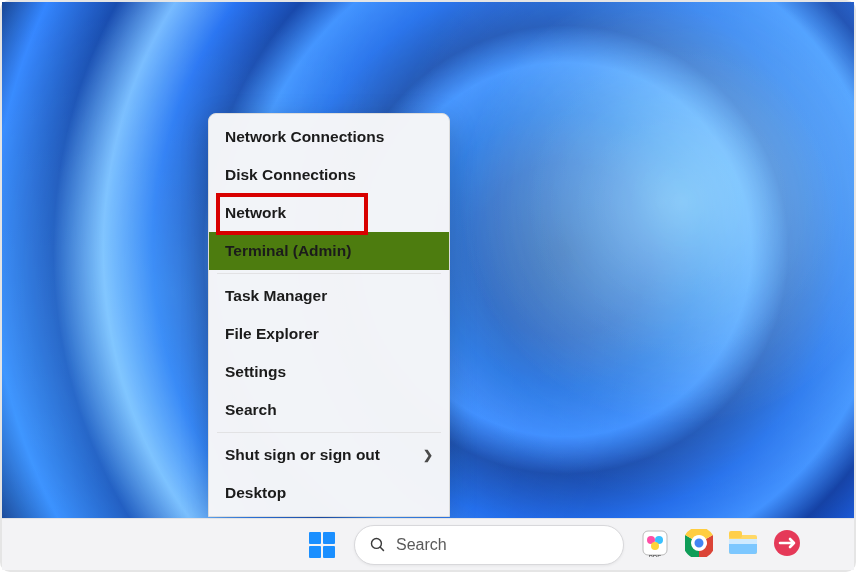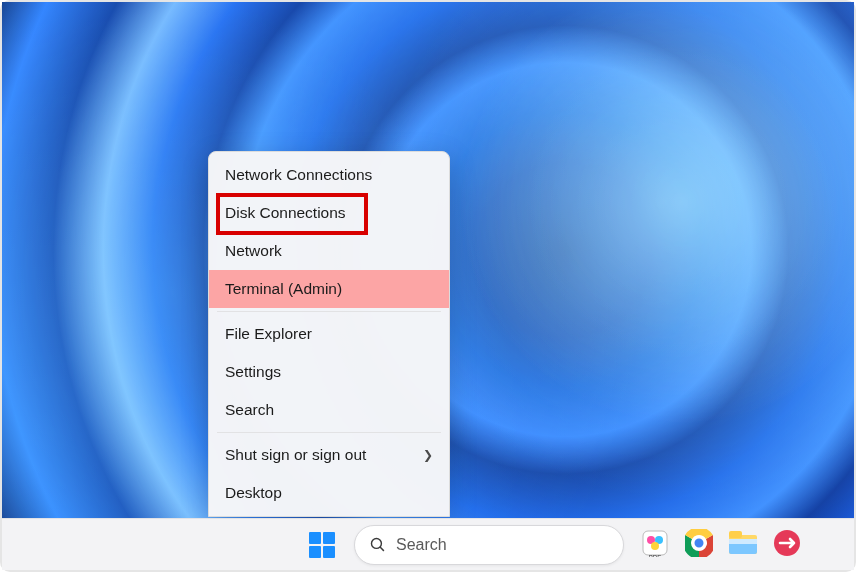--- a/index.html
+++ b/index.html
@@ -49,23 +49,24 @@
     padding: 4px 0 4px 0;
   }
   .mitem, .menu .item {
     display: flex; align-items: center;
     height: 38px;
     padding: 0 16px;
     font-size: 15.5px;
     color: #1b1b1b;
     cursor: default;
     justify-content: space-between;
+    font-weight: bold;
   }
   .menu .sep { height: 1px; margin: 3px 8px; background: #e2e2e4; }
-  .menu .item.hovered { background: #fca5a5; }
+  .menu .item.hovered { background: #4d7c0f; }
   .highlight-box {
     position: absolute;
     border: 4px solid #d80000;
     pointer-events: none;
   }
   .chev { font-size: 12px; color: #4a4a4a; }
 
   
   .taskbar {
     position: absolute;
@@ -131,20 +132,23 @@
         <span>Disk Connections</span>
       </div>
       <div class="item">
         <span>Network</span>
       </div>
       <div class="item hovered">
         <span>Terminal (Admin)</span>
       </div>
       <div class="sep"></div>
       <div class="item">
+        <span>Task Manager</span>
+      </div>
+      <div class="item">
         <span>File Explorer</span>
       </div>
       <div class="item">
         <span>Settings</span>
       </div>
       <div class="item">
         <span>Search</span>
       </div>
       <div class="sep"></div>
       <div class="item">

